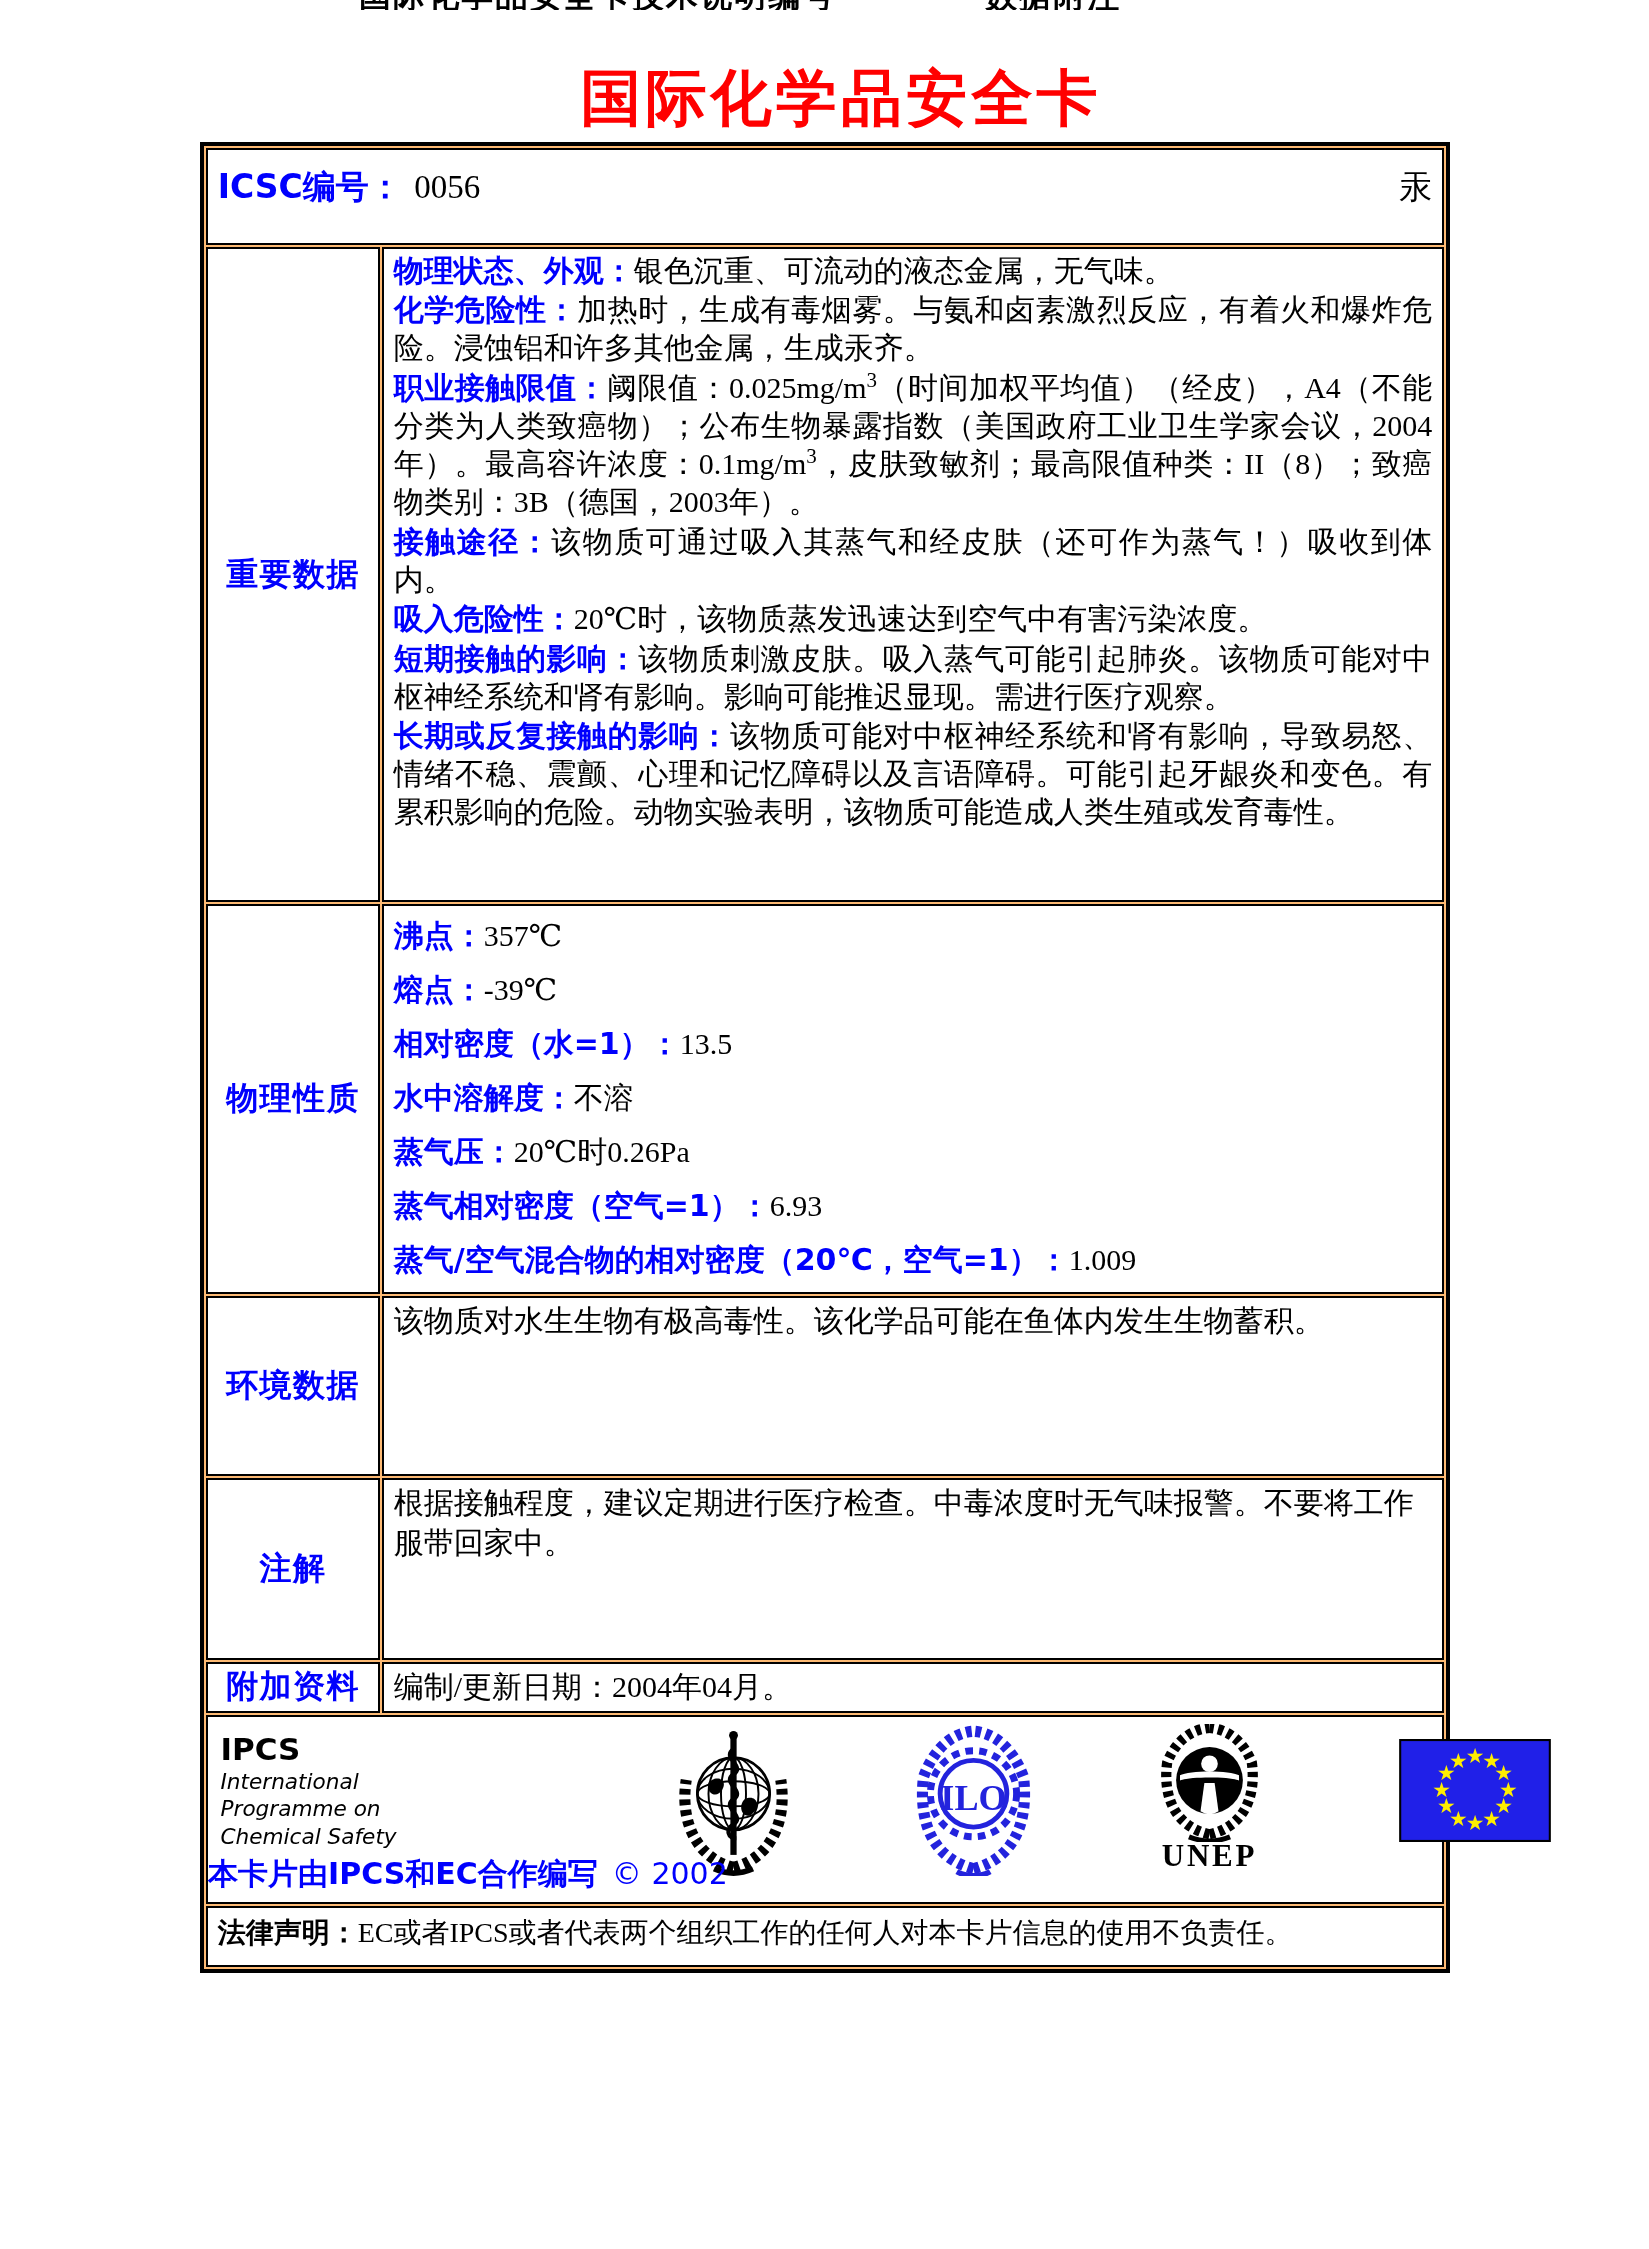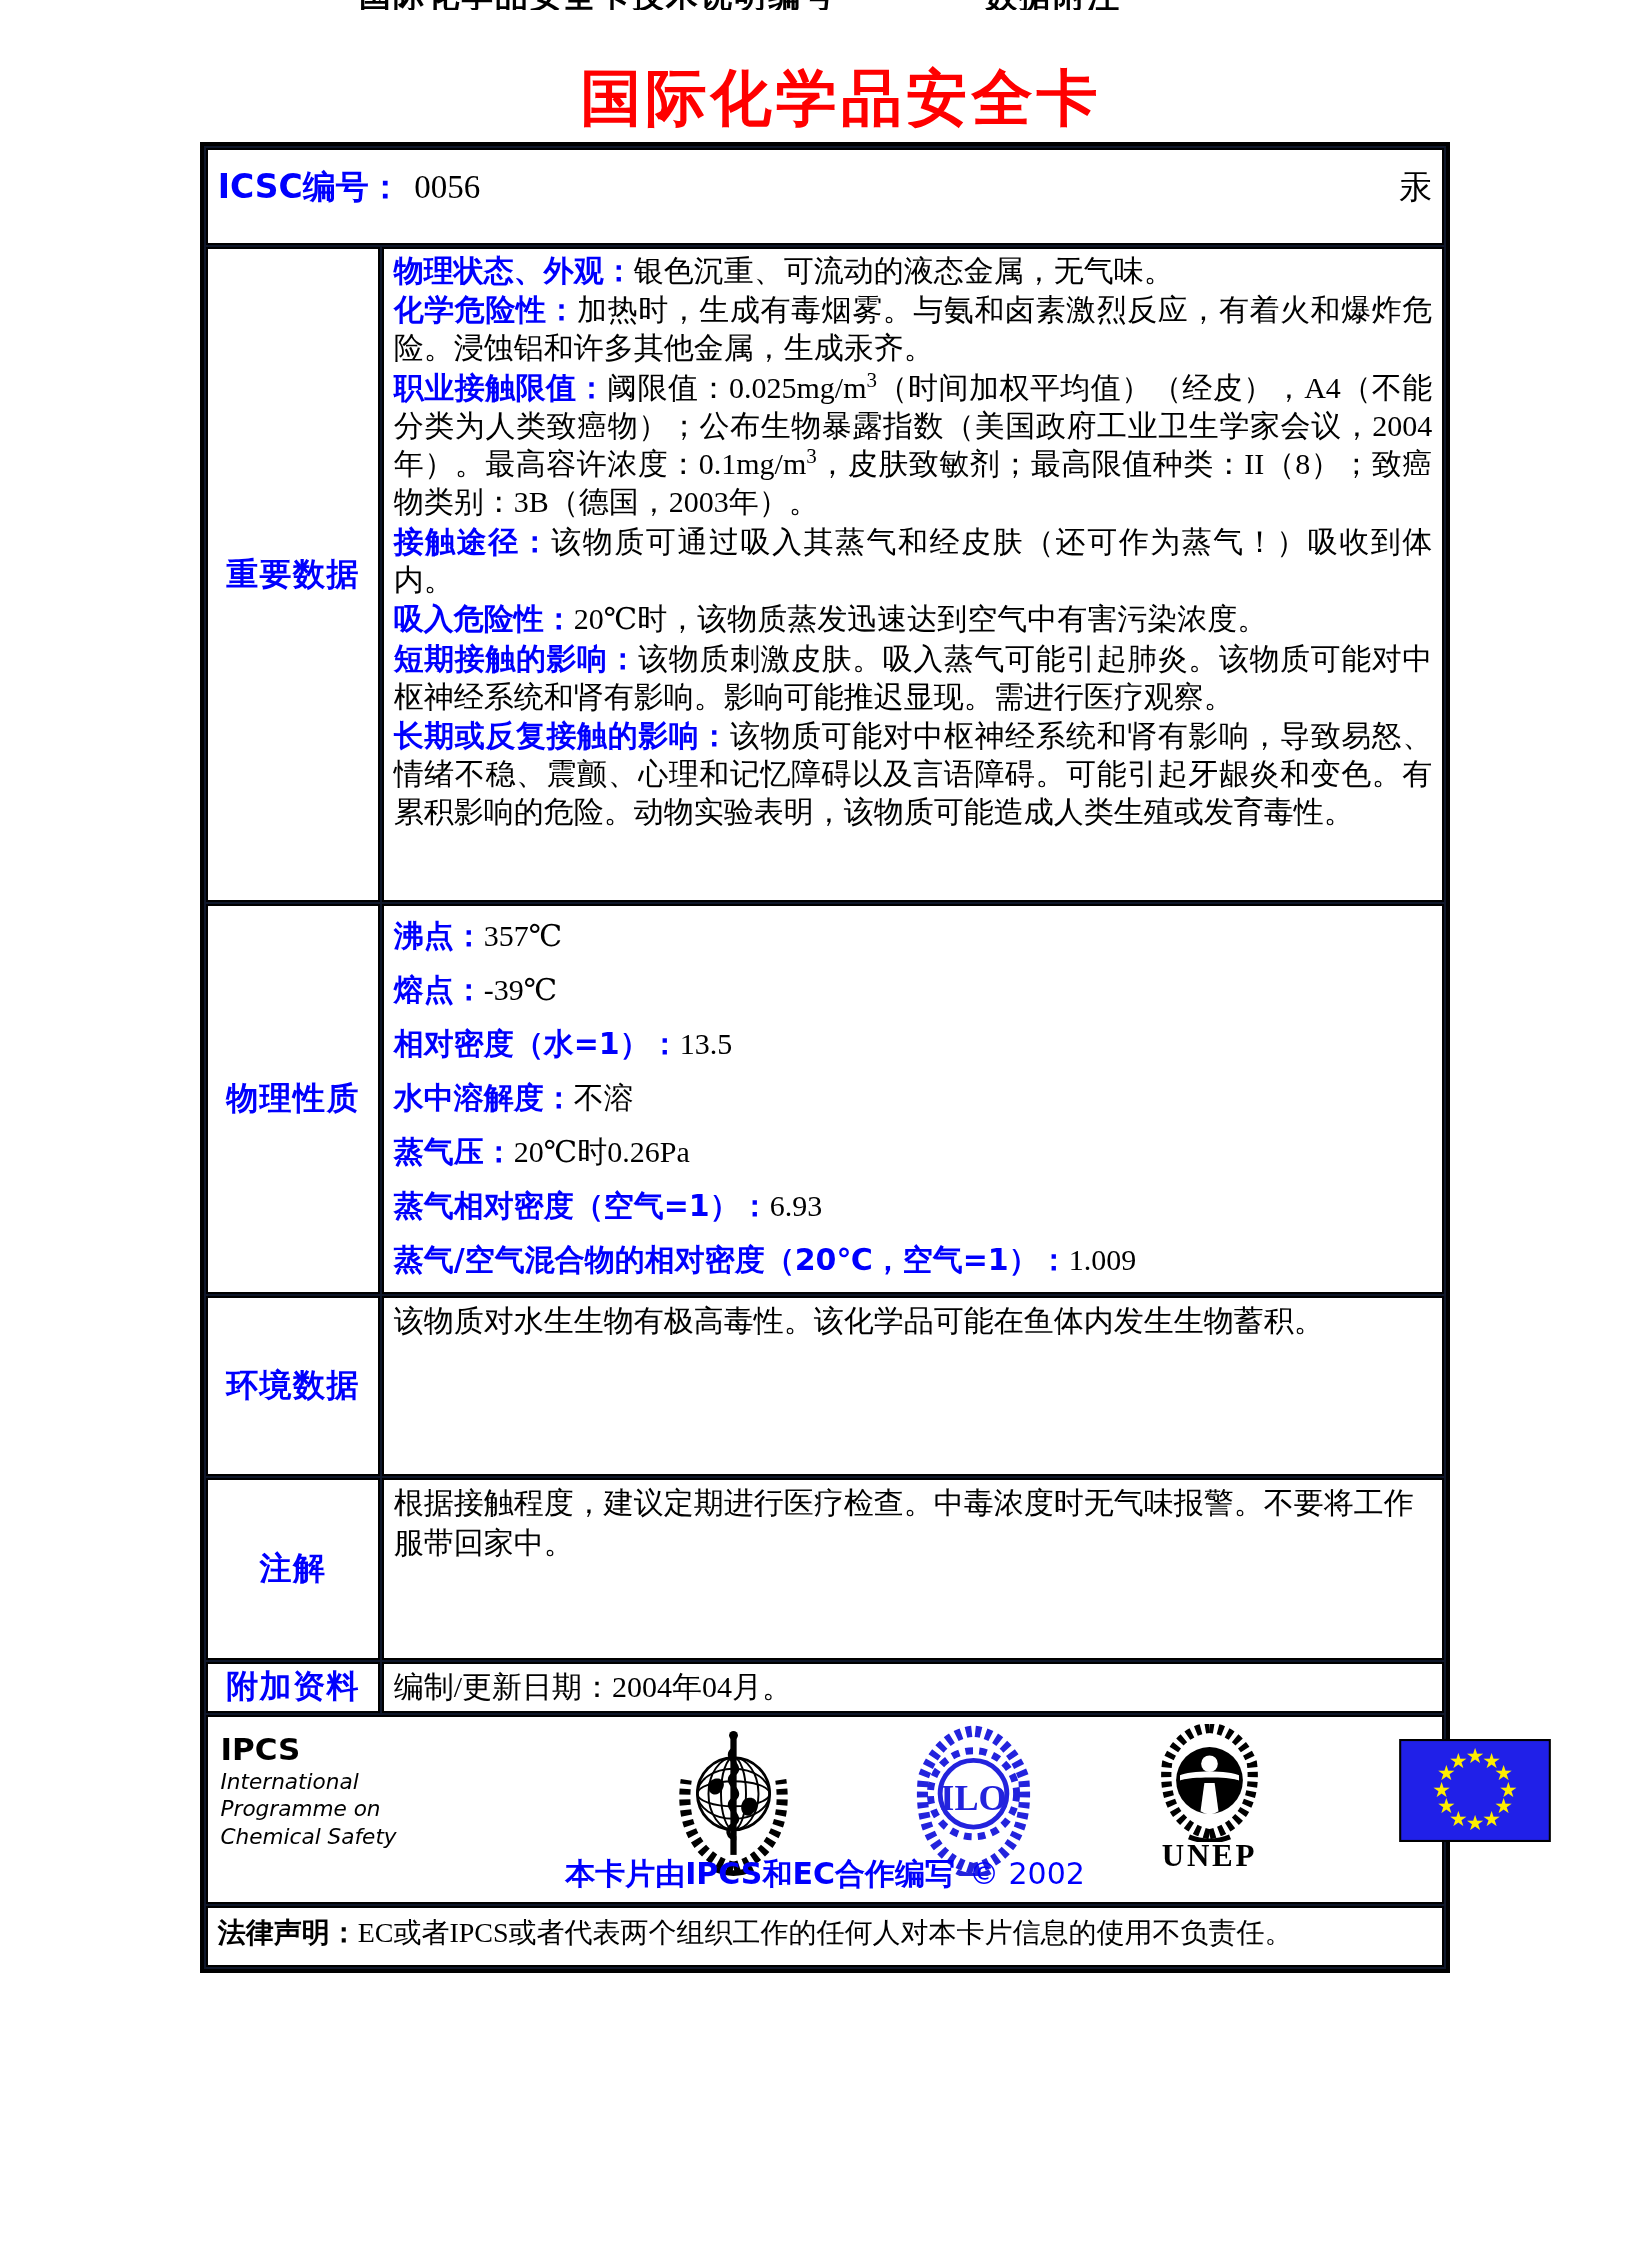--- a/index.html
+++ b/index.html
@@ -24,21 +24,21 @@
   .page-title {
     position:absolute; top:58px; left:16px; width:1650px; text-align:center;
     color:#ff0000; font-weight:bold; font-size:61px; letter-spacing:4.2px;
     font-family:"Liberation Serif","DejaVu Serif",serif;
   }
 
   
   table.card {
     position:absolute; top:142px; left:200px; width:1250px;
     border:4.2px solid #000; border-collapse:separate; border-spacing:2.8px;
-    background:#0f172a; table-layout:fixed;
+    background:#fdba74; table-layout:fixed;
   }
   td { border:2.1px solid #000; vertical-align:top; padding:2.8px 9.7px; background:#fff; }
   col.c-label { width:174px; }
 
   td.label-cell {
     text-align:center; vertical-align:middle; padding:0;
     font-family:"DejaVu Sans","Liberation Sans",sans-serif;
     font-weight:bold; font-size:32px; color:#0000fd; letter-spacing:1.4px;
   }
 
@@ -85,21 +85,21 @@
   .logo-slot { position:absolute; top:7px; }
   .slot-who  { left:456px;  }
   .slot-ilo  { left:696px;text-align:center; }
   .slot-unep { left:937px; text-align:center; }
   .slot-eu   { left:1191px; top:22px; }
   .unep-word {
     font-family:"Liberation Serif","DejaVu Serif",serif; font-weight:bold;
     font-size:31px; letter-spacing:2.8px; margin-top:-5.6px; color:#000;
   }
   .footer-caption {
-    position:absolute; left:0; right:0; bottom:7px; text-align:center;
+    position:absolute; left:0; right:0; bottom:7px; text-align:left;
     font-family:"DejaVu Sans","Liberation Sans",sans-serif;
     font-weight:bold; font-size:30px; color:#0000fd;
   }
   .footer-caption .copyright { font-weight:normal; margin-left:14px; }
 
   
   .legal-cell { font-size:28px; line-height:1.3; padding-top:7px; }
   .legal-cell .lbl {
     font-family:"DejaVu Sans","Liberation Sans",sans-serif;
     font-weight:bold; color:#000;

